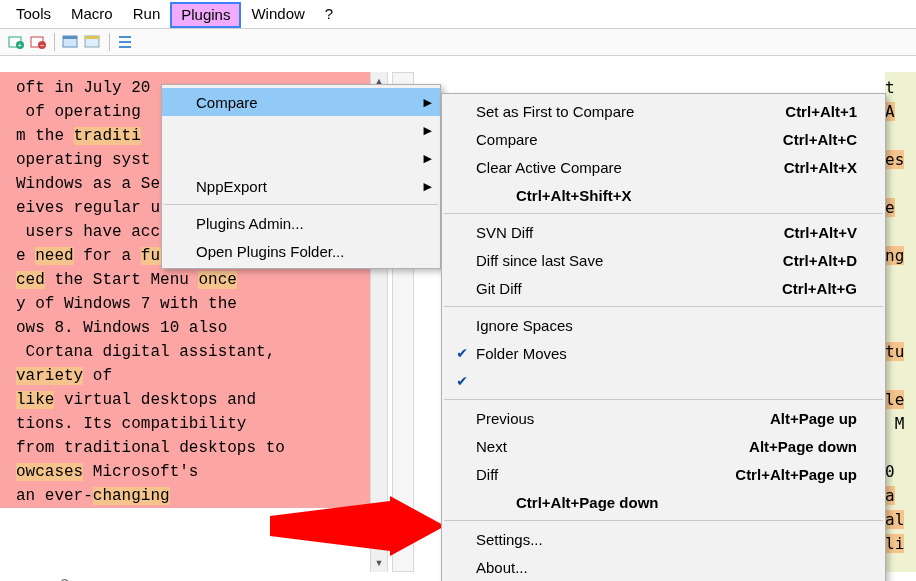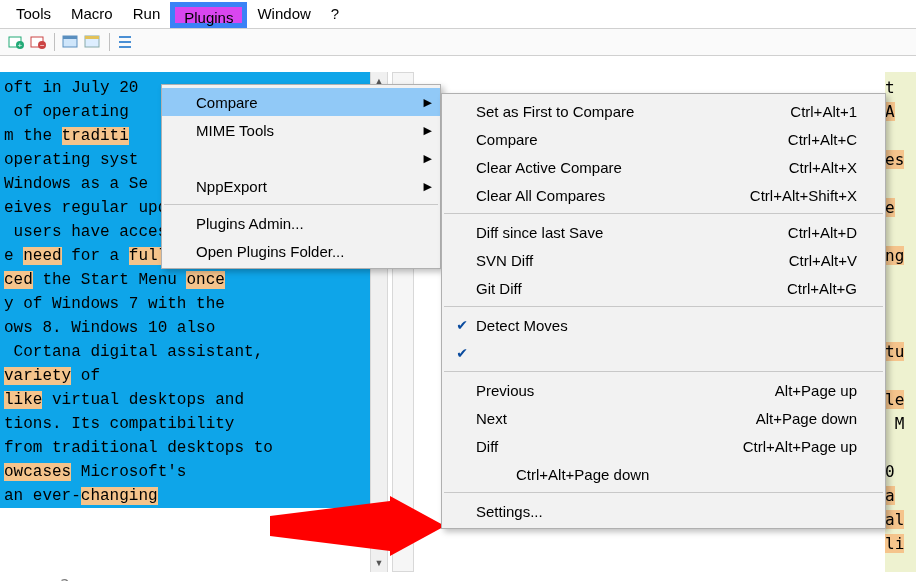--- a/index.html
+++ b/index.html
@@ -1,30 +1,30 @@
 <!DOCTYPE html>
 <html><head>
 <meta charset="utf-8">
 <style>
   * { box-sizing: border-box; margin: 0; padding: 0; }
   html, body { width: 916px; height: 581px; overflow: hidden; font-family: "Segoe UI", Arial, sans-serif; font-size: 15px; background: #fff; }
 
   
   .menubar { height: 28px; display: flex; align-items: stretch; padding: 2px 6px 0 6px; background: #fff; }
   .menubar-item { padding: 3px 10px; color: #000; cursor: default; }
-  .menubar-item.open { background: #d946ef; border: 5px solid #3b82f6; padding: 2px 9px; }
+  .menubar-item.open { background: #f0abfc; border: 2px solid #3b82f6; padding: 2px 9px; }
 
   
   .toolbar { height: 28px; border-top: 1px solid #d0d0d0; border-bottom: 1px solid #d0d0d0; display: flex; align-items: center; padding: 0 6px; background: #fafafa; gap: 2px; }
   .tool-icon { width: 20px; height: 20px; display: inline-flex; align-items: center; justify-content: center; }
   .tool-sep { width: 1px; height: 18px; background: #c0c0c0; margin: 0 4px; }
 
   
   .editor-stack { position: relative; height: calc(581px - 28px - 28px); }
-  .editor { position: absolute; top: 16px; left: 0; width: 370px; height: 436px; background: #0ea5e9; font-family: "Consolas","Courier New",monospace; font-size: 16px; line-height: 24px; color: #000; padding: 4px 4px; overflow: hidden; white-space: pre; }
+  .editor { position: absolute; top: 16px; left: 0; width: 370px; height: 436px; background: #fca5a5; font-family: "Consolas","Courier New",monospace; font-size: 16px; line-height: 24px; color: #000; padding: 4px 16px; overflow: hidden; white-space: pre; }
   .editor .line { height: 24px; }
   .hl { background: #f5c48c; }
 
   .editor-right { position: absolute; top: 16px; left: 885px; width: 31px; height: 500px; background: #eef2d0; }
   .editor-right-strip { position: absolute; top: 4px; left: 0; width: 31px; font-family: Consolas, monospace; font-size: 16px; line-height: 24px; color:#000; white-space: pre; }
   .hl2 { background: #f5c48c; }
 
   
   .gutter { position: absolute; top: 0; left: 370px; width: 70px; height: 525px; display:flex; }
   .vscroll { position: absolute; top:16px; left:0; width:18px; height:500px; background:#f0f0f0; border-left:1px solid #d8d8d8; border-right:1px solid #d8d8d8; }
@@ -32,21 +32,21 @@
   .vscroll .track { position:absolute; top:18px; bottom:18px; left:0; right:0; }
   .vscroll .thumb { position:absolute; top:0; height:110px; left:1px; right:1px; background:#c4c4c4; }
   .minimap { position:absolute; top:16px; left:22px; width:22px; height:500px; background:#f6f6f6; border:1px solid #d8d8d8; }
   .gutter-num { position:absolute; left:44px; width:26px; text-align:right; font-family:Consolas,monospace; font-size:16px; color:#7d7d7d; }
 
   
   .menu { position: absolute; background: #f2f2f2; border: 1px solid #b0b0b0; box-shadow: 3px 3px 6px rgba(0,0,0,.25); padding: 3px 0; }
   .menu-item { display: flex; align-items: center; height: 28px; padding: 0 28px 0 6px; cursor: default; position: relative; }
   .menu-item .chkcol { width: 28px; display:inline-flex; justify-content:center; color:#0a4b9e; font-size:14px; }
   .menu-item .lbl { flex: 1; color: #000; white-space: nowrap; }
-  .menu-item .accel { color: #000; margin-left: 40px; white-space: nowrap; }
+  .menu-item .accel { color: #000; margin-left: 40px; white-space: nowrap; font-weight: bold; }
   .menu-item .sub { position:absolute; right:8px; color:#000; font-size:11px; }
   .menu-item.hi { background:#91c9f7; }
   .menu-sep { height:1px; background:#c8c8c8; margin:4px 2px; }
 
   #plugins-menu { top: 28px; left: 161px; width: 280px; }
   #compare-submenu { top: 37px; left: 441px; width: 445px; }
 
   
   .arrow-svg { position:absolute; top:440px; left:270px; pointer-events:none; }
 </style>
@@ -125,21 +125,20 @@
   </svg>
 
   <div id="plugins-menu" class="menu">
       <div class="menu-item hi">
         <span class="chkcol"></span>
         <span class="lbl">Compare</span>
         <span class="sub">▶</span>
       </div>
       <div class="menu-item">
         <span class="chkcol"></span>
-        <span class="lbl">MIME Tools</span>
         <span class="sub">▶</span>
       </div>
       <div class="menu-item">
         <span class="chkcol"></span>
         <span class="sub">▶</span>
       </div>
       <div class="menu-item">
         <span class="chkcol"></span>
         <span class="lbl">NppExport</span>
         <span class="sub">▶</span>
@@ -166,43 +165,46 @@
         <span class="lbl">Compare</span>
         <span class="accel">Ctrl+Alt+C</span>
       </div>
       <div class="menu-item">
         <span class="chkcol"></span>
         <span class="lbl">Clear Active Compare</span>
         <span class="accel">Ctrl+Alt+X</span>
       </div>
       <div class="menu-item">
         <span class="chkcol"></span>
-        <span class="lbl">Clear All Compares</span>
         <span class="accel">Ctrl+Alt+Shift+X</span>
       </div>
       <div class="menu-sep"></div>
+      <div class="menu-item">
+        <span class="chkcol"></span>
+        <span class="lbl">SVN Diff</span>
+        <span class="accel">Ctrl+Alt+V</span>
+      </div>
       <div class="menu-item">
         <span class="chkcol"></span>
         <span class="lbl">Diff since last Save</span>
         <span class="accel">Ctrl+Alt+D</span>
       </div>
       <div class="menu-item">
         <span class="chkcol"></span>
-        <span class="lbl">SVN Diff</span>
-        <span class="accel">Ctrl+Alt+V</span>
-      </div>
-      <div class="menu-item">
-        <span class="chkcol"></span>
         <span class="lbl">Git Diff</span>
         <span class="accel">Ctrl+Alt+G</span>
       </div>
       <div class="menu-sep"></div>
       <div class="menu-item">
+        <span class="chkcol"></span>
+        <span class="lbl">Ignore Spaces</span>
+      </div>
+      <div class="menu-item">
         <span class="chkcol">✔</span>
-        <span class="lbl">Detect Moves</span>
+        <span class="lbl">Folder Moves</span>
       </div>
       <div class="menu-item">
         <span class="chkcol">✔</span>
       </div>
       <div class="menu-sep"></div>
       <div class="menu-item">
         <span class="chkcol"></span>
         <span class="lbl">Previous</span>
         <span class="accel">Alt+Page up</span>
       </div>
@@ -218,14 +220,18 @@
       </div>
       <div class="menu-item">
         <span class="chkcol"></span>
         <span class="accel">Ctrl+Alt+Page down</span>
       </div>
       <div class="menu-sep"></div>
       <div class="menu-item">
         <span class="chkcol"></span>
         <span class="lbl">Settings...</span>
       </div>
+      <div class="menu-item">
+        <span class="chkcol"></span>
+        <span class="lbl">About...</span>
+      </div>
     </div>
 </div>
 
 </body></html>

